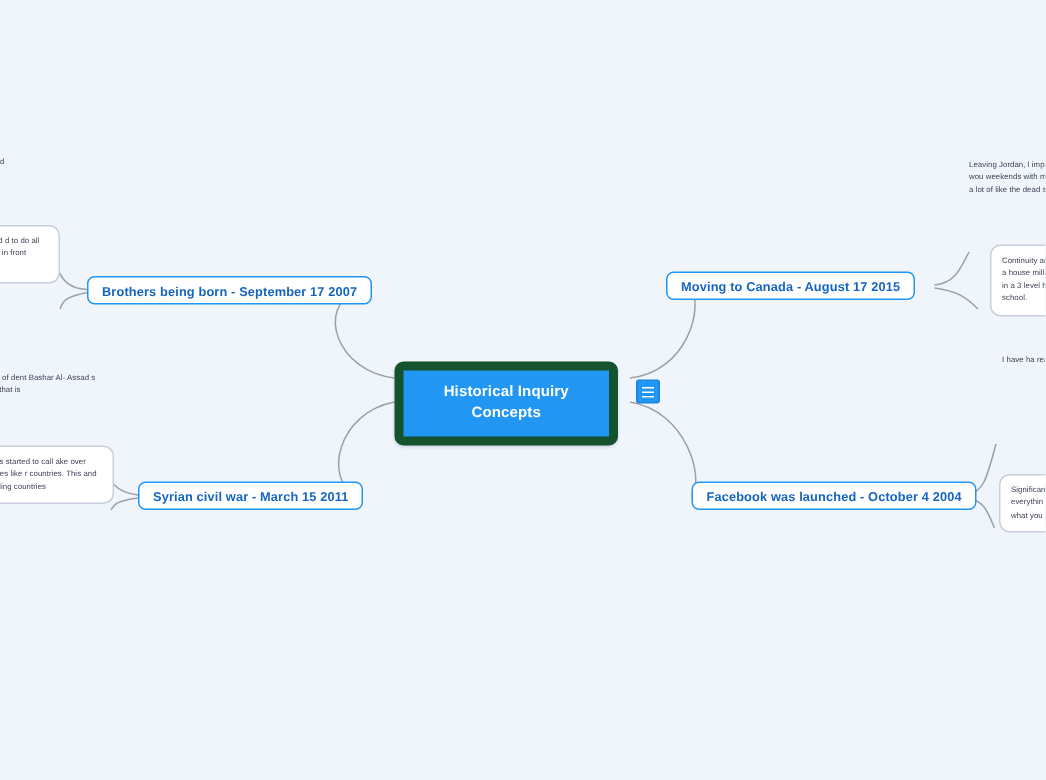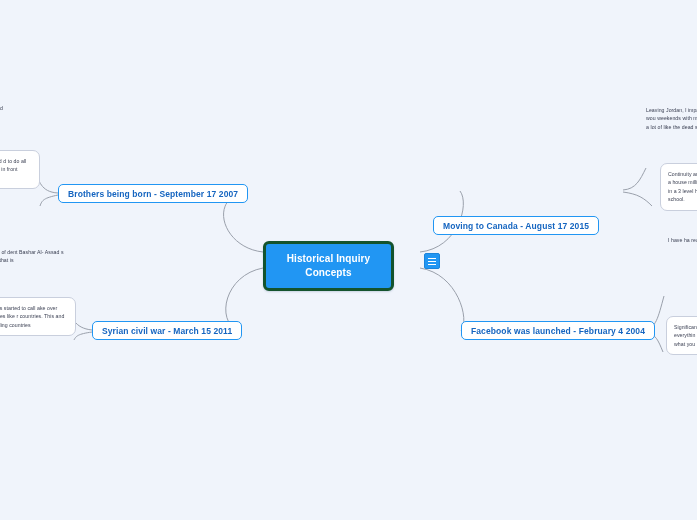--- a/index.html
+++ b/index.html
@@ -23,24 +23,24 @@
     width: 697px;
     height: 520px;
     pointer-events: none;
   }
 
   
   .root-node {
     position: absolute;
     left: 263px;
     top: 241px;
-    width: 131px;
+    width: 149px;
     box-sizing: border-box;
     background: #2196f3;
-    border: 3px solid #14532d;
+    border: 6px solid #14532d;
     border-radius: 6px;
     padding: 8px 6px 9px 6px;
     text-align: center;
     color: #ffffff;
     font-size: 10px;
     font-weight: bold;
     line-height: 1.35;
     letter-spacing: 0.1px;
     box-shadow: 0 1px 2px rgba(20,60,110,.18);
   }
@@ -81,21 +81,21 @@
     letter-spacing: 0.1px;
     white-space: nowrap;
     display: flex;
     align-items: center;
     justify-content: center;
     height: 19px;
     padding: 0 9px;
   }
   .b-brothers  { left: 58px;  top: 184px; }
   .b-syrian    { left: 92px;  top: 321px; text-align: right; }
-  .b-canada    { left: 433px; top: 181px; margin-top: 35px; }
+  .b-canada    { left: 444px; top: 181px; }
   .b-facebook  { left: 461px; top: 321px; }
 
   
   .leaf {
     position: absolute;
     box-sizing: border-box;
     color: #3a3f52;
     font-size: 5.2px;
     line-height: 1.62;
     letter-spacing: 0.05px;
@@ -158,21 +158,21 @@
   <div class="branch b-brothers">
     <span>Brothers being born - September 17 2007</span>
   </div>
   <div class="branch b-syrian">
     <span>Syrian civil war - March 15 2011</span>
   </div>
   <div class="branch b-canada">
     <span>Moving to Canada -  August 17 2015</span>
   </div>
   <div class="branch b-facebook">
-    <span>Facebook was launched - February 4 2004</span>
+    <span>Facebook was launched - October 4 2004</span>
   </div>
 
   <div class="leaf plain l-brothers-1">
     <p>n were My ake me you get ble and</p>
   </div>
   <div class="leaf boxed l-brothers-2">
     <p>blings e to at them y and d to do all ce me y life hings that d in front difference tter.</p>
   </div>
   <div class="leaf plain l-syrian-1">
     <p>nd attacked by ISIS. were a lot of dent Bashar Al- Assad s he should still rule esting, and that is</p>

